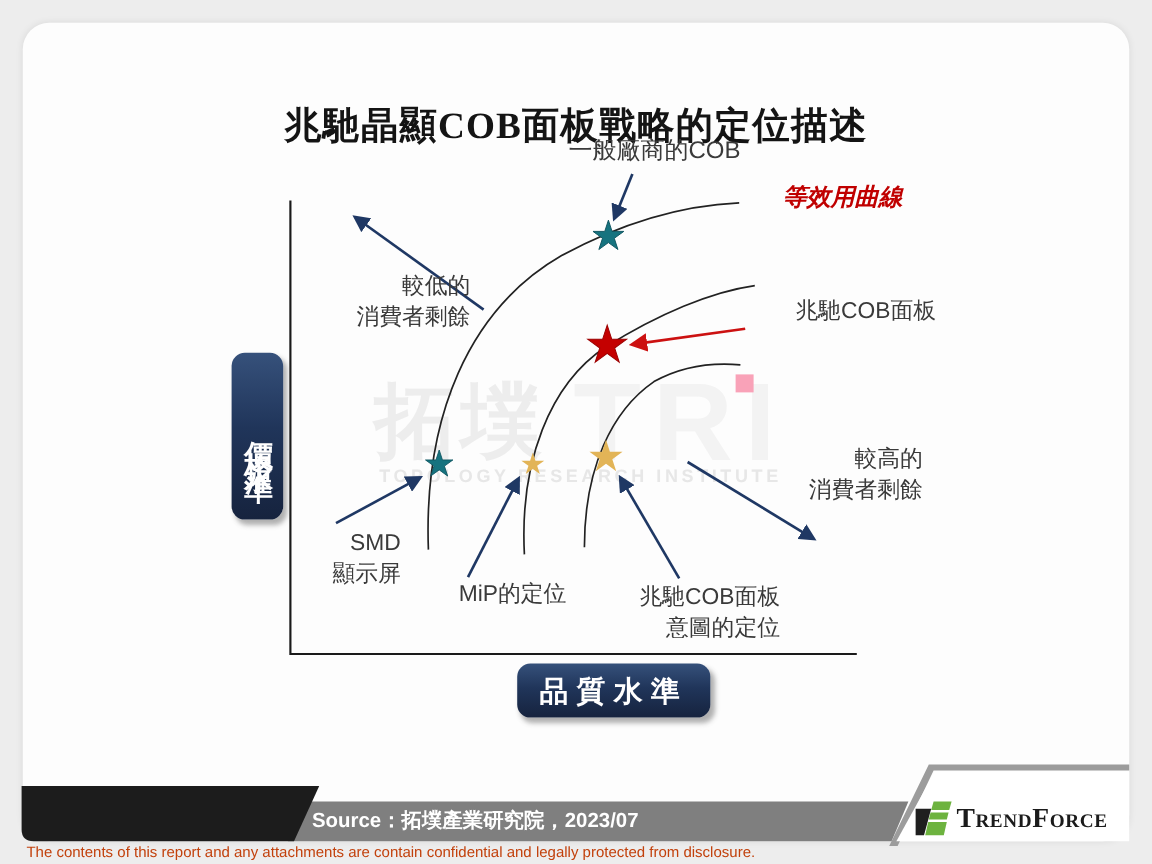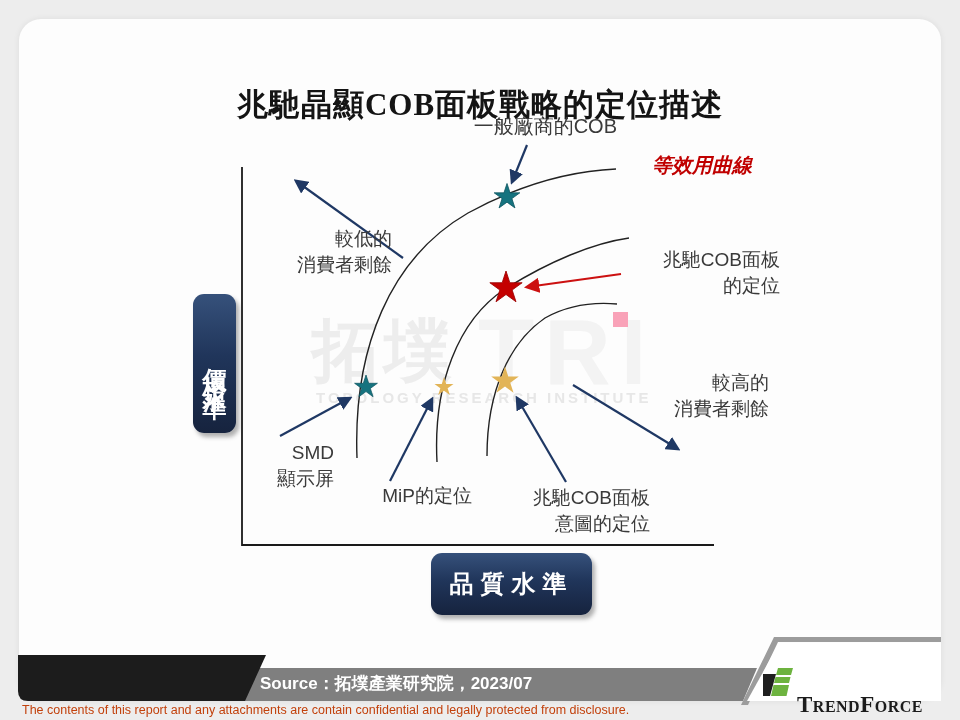--- a/index.html
+++ b/index.html
@@ -34,29 +34,29 @@
   .lbl-smd{left:234px;top:440px;width:100px;}
   .lbl-mip{left:352px;top:483px;width:120px;}
   .lbl-intended{left:498px;top:485px;width:152px;}
   
   .navy-box{position:absolute;z-index:3;border-radius:11px;
             background:linear-gradient(#36517b,#20355a 45%,#16233e);
             box-shadow:3px 4px 4px rgba(80,80,80,0.45);
             color:#fff;font-weight:bold;display:flex;align-items:center;justify-content:center;}
   .price-box{left:193px;top:294px;width:43px;height:139px;font-size:24px;}
   .price-box span{writing-mode:vertical-lr;text-orientation:upright;letter-spacing:9px;margin-top:6px;}
-  .quality-box{left:431px;top:553px;width:161px;height:62px;font-size:24px;letter-spacing:7px;}
+  .quality-box{left:431px;top:553px;width:161px;height:45px;font-size:24px;letter-spacing:7px;}
   
   .copyright{position:absolute;z-index:6;left:38px;top:663px;width:220px;color:#fff;
              font-weight:bold;font-size:20px;letter-spacing:2px;white-space:nowrap;}
   .source{position:absolute;z-index:6;left:260px;top:672px;width:480px;text-align:left;
           color:#fff;font-weight:bold;font-size:17px;}
   .brand{position:absolute;z-index:6;left:797px;top:666px;width:150px;height:32px;line-height:32px;
          font-family:"Liberation Serif","DejaVu Serif",serif;font-weight:bold;font-size:23px;
-         font-variant:small-caps;color:#1b1b1b;letter-spacing:0.5px;margin-top:23px;}
+         font-variant:small-caps;color:#1b1b1b;letter-spacing:0.5px;}
   .brand-icon{position:absolute;z-index:6;left:762px;top:666px;}
   .disclaimer{position:absolute;z-index:6;left:22px;top:703px;font-size:12.5px;color:#c2410c;}
 </style>
 </head>
 <body>
 
 <div id="page">
   <div id="card"></div>
 
   <div class="title">兆馳晶顯COB面板戰略的定位描述</div>
@@ -109,21 +109,20 @@
   </svg>
 
   <div class="lbl lbl-generic-cob">一般廠商的COB</div>
   <div class="lbl lbl-iso">等效用曲線</div>
   <div class="lbl lbl-lower">
     <div>較低的</div>
     <div>消費者剩餘</div>
   </div>
   <div class="lbl lbl-tcl-pos">
     <div>兆馳COB面板</div>
-    <div>的定位</div>
   </div>
   <div class="lbl lbl-higher">
     <div>較高的</div>
     <div>消費者剩餘</div>
   </div>
   <div class="lbl lbl-mip">MiP的定位</div>
   <div class="lbl lbl-smd">
     <div>SMD</div>
     <div>顯示屏</div>
   </div>

